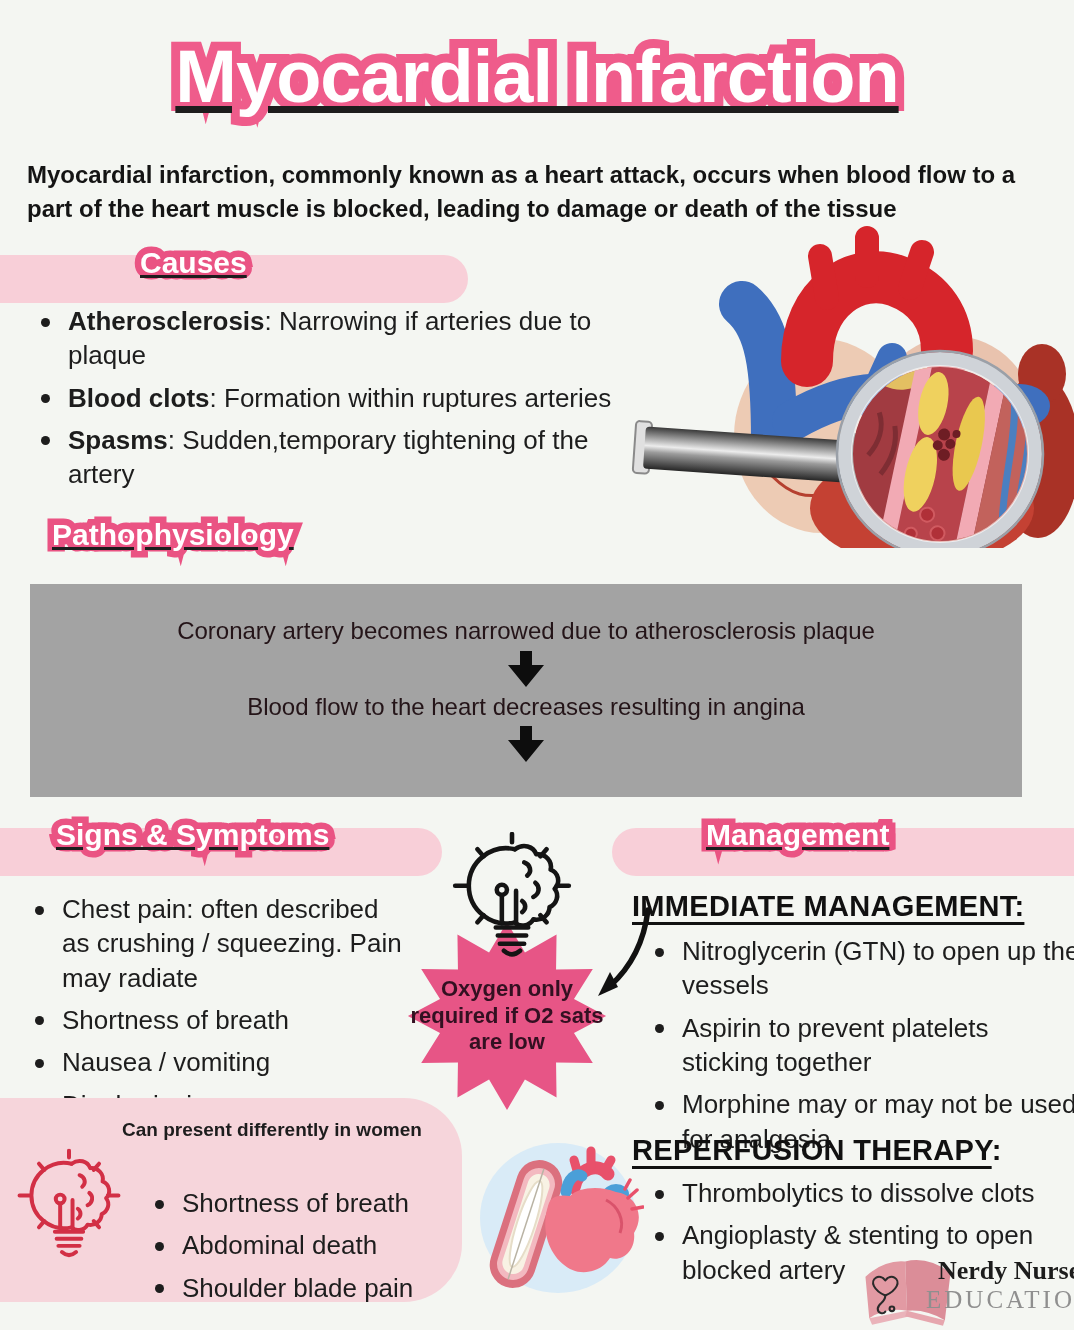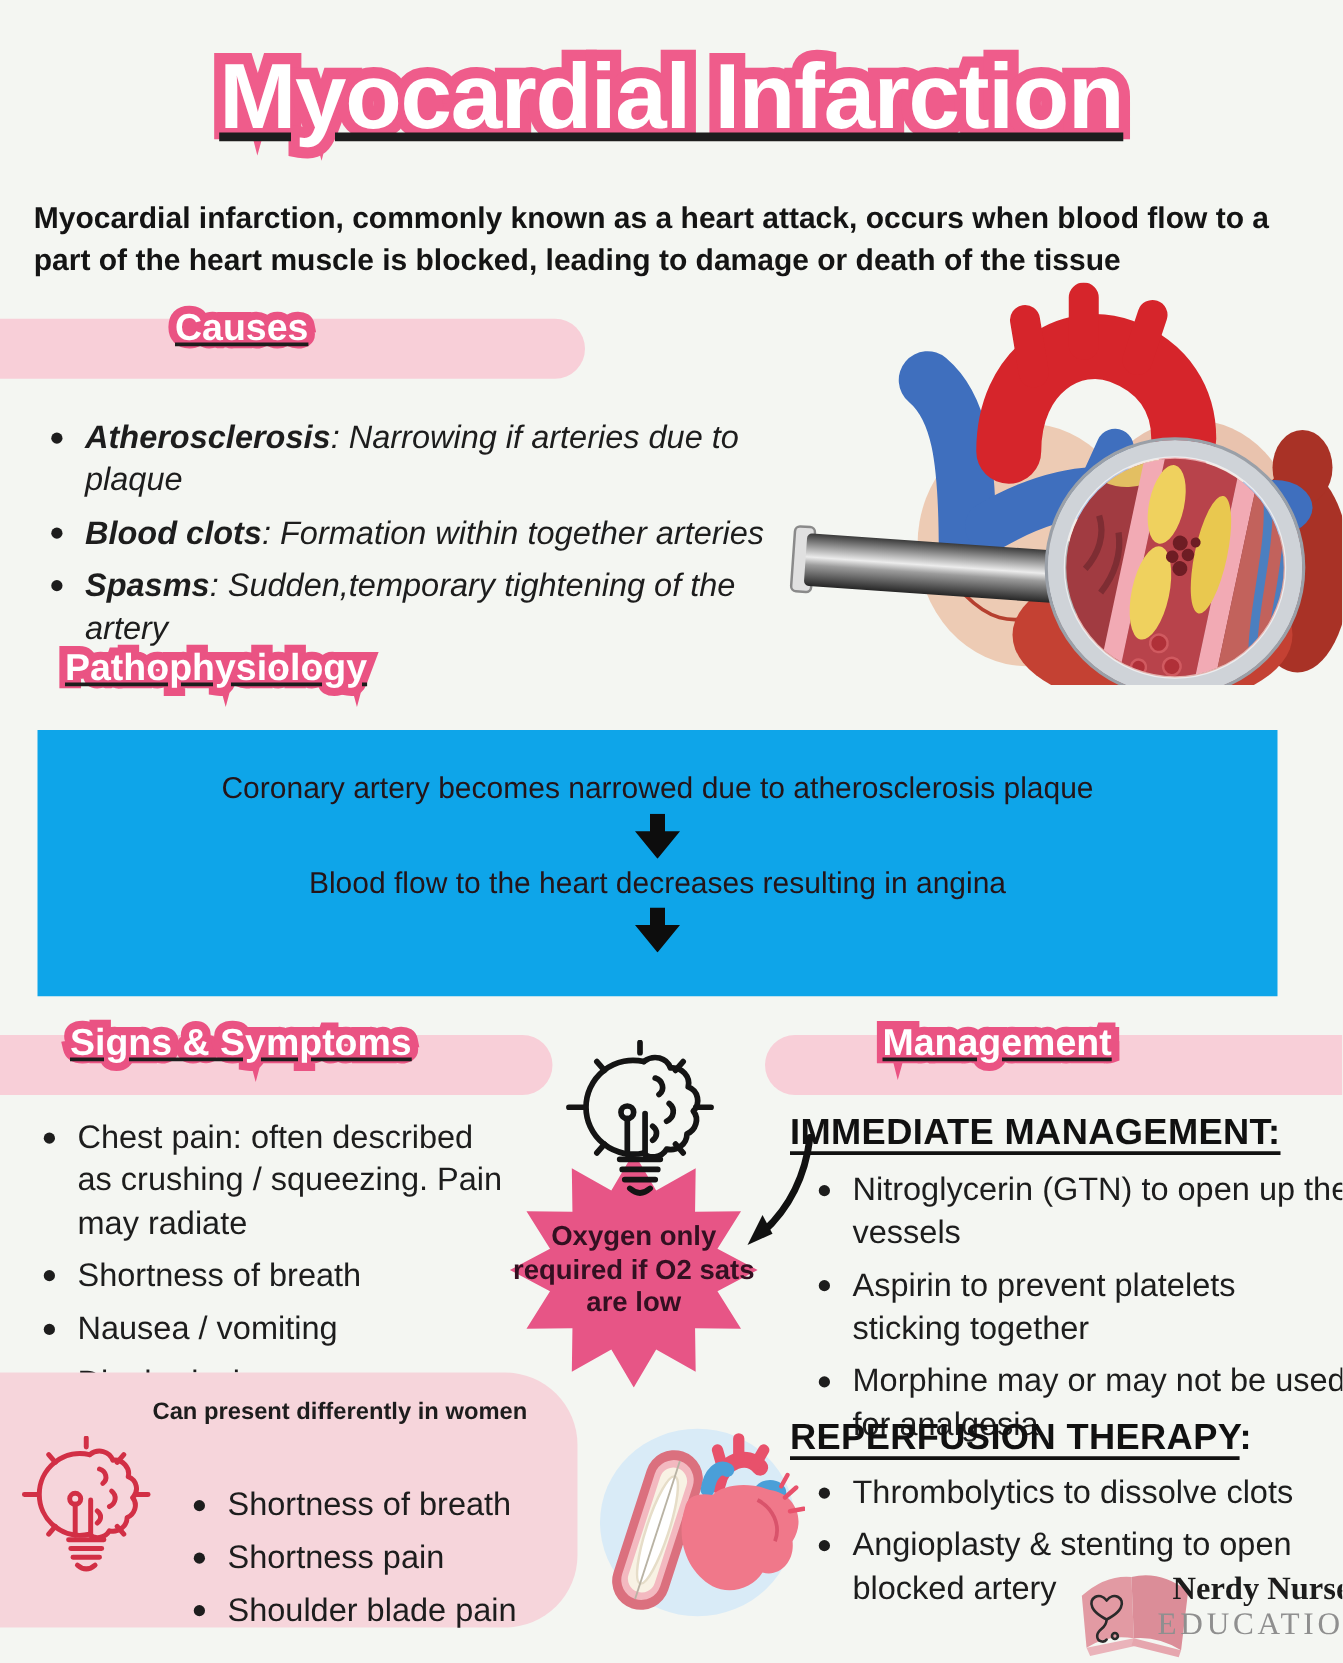--- a/index.html
+++ b/index.html
@@ -24,25 +24,25 @@
   .pill-causes{top:255px;left:0;width:468px;border-radius:0 24px 24px 0;}
   .pill-signs{top:828px;left:0;width:442px;border-radius:0 24px 24px 0;}
   .pill-mgmt{top:828px;left:612px;width:462px;border-radius:24px 0 0 24px;}
 
   ul.blist{list-style:none;margin:0;padding:0;font-size:26px;line-height:1.32;}
   ul.blist li{position:relative;margin:0 0 8px 30px;}
   ul.blist li::before{content:"";position:absolute;left:-27px;top:0.52em;width:9px;height:9px;
                       border-radius:50%;background:#1d1d1d;}
   .term{font-weight:700;}
 
-  .causes-list{top:332px;left:38px;width:600px;font-style:italic;}
+  .causes-list{top:304px;left:38px;width:600px;}
   .signs-list{top:892px;left:32px;width:378px;}
   .signs-list li{margin-bottom:9px;}
 
-  .patho-box{top:584px;left:30px;width:992px;height:213px;background:#0ea5e9;
+  .patho-box{top:584px;left:30px;width:992px;height:213px;background:#a3a3a3;
              display:flex;flex-direction:column;align-items:center;justify-content:center;
              padding:6px 24px;box-sizing:border-box;}
   .patho-step{font-size:24px;color:#241418;text-align:center;line-height:1.3;}
   .patho-arrow{margin:4px 0;}
 
   .mgmt-head{font-size:29px;font-weight:700;letter-spacing:.3px;color:#111;margin-left:12px;}
   .uline{text-decoration:underline;text-decoration-thickness:3px;text-underline-offset:6px;}
   .imm-head{top:890px;left:620px;}
   .imm-list{top:934px;left:652px;width:430px;}
   .rep-head{top:1134px;left:620px;}
@@ -110,21 +110,21 @@
 
   <div class="abs pill pill-causes"></div>
   <div class="abs" style="left:140px;top:246px;">
     <span class="bubble header-bubble">
       <span class="back">Causes</span>
       <span class="front">Causes</span>
     </span>
   </div>
   <ul class="abs blist causes-list">
     <li><span class="term">Atherosclerosis</span><span>: Narrowing if arteries due to plaque</span></li>
-    <li><span class="term">Blood clots</span><span>: Formation within together arteries</span></li>
+    <li><span class="term">Blood clots</span><span>: Formation within ruptures arteries</span></li>
     <li><span class="term">Spasms</span><span>: Sudden,temporary tightening of the artery</span></li>
   </ul>
 
   <svg class="abs heart-art" viewBox="0 0 452 322">
     <defs>
       <linearGradient id="metal" x1="0" y1="0" x2="0" y2="1">
         <stop offset="0" stop-color="#3a3a3a"></stop>
           <stop offset="0.45" stop-color="#ececec"></stop>
         <stop offset="0.6" stop-color="#9c9c9c"></stop>
           <stop offset="1" stop-color="#262626"></stop>
@@ -255,21 +255,21 @@
     <li>Angioplasty &amp; stenting to open blocked artery</li>
   </ul>
 
   <div class="abs women-box"></div>
   <svg class="abs bulb-red" viewBox="0 0 120 132">
     <use href="#bulb"></use>
   </svg>
   <div class="abs women-head">Can present differently in women</div>
   <ul class="abs blist women-list">
     <li>Shortness of breath</li>
-    <li>Shortness pain</li>
+    <li>Abdominal death</li>
     <li>Shoulder blade pain</li>
   </ul>
 
   <svg class="abs stent-art" viewBox="0 0 166 160">
     <ellipse cx="80" cy="82" rx="78" ry="75" fill="#d9ebf7"></ellipse>
     <g transform="rotate(18 48 88)">
       <rect x="25" y="22" width="46" height="132" rx="23" fill="#db707e"></rect>
       <rect x="32" y="30" width="32" height="116" rx="16" fill="#f3b9c0"></rect>
       <rect x="37" y="36" width="22" height="104" rx="11" fill="#f8f2e4"></rect>
       <ellipse cx="48" cy="88" rx="9" ry="45" fill="#ffffff" stroke="#e6ddc8" stroke-width="2"></ellipse>

